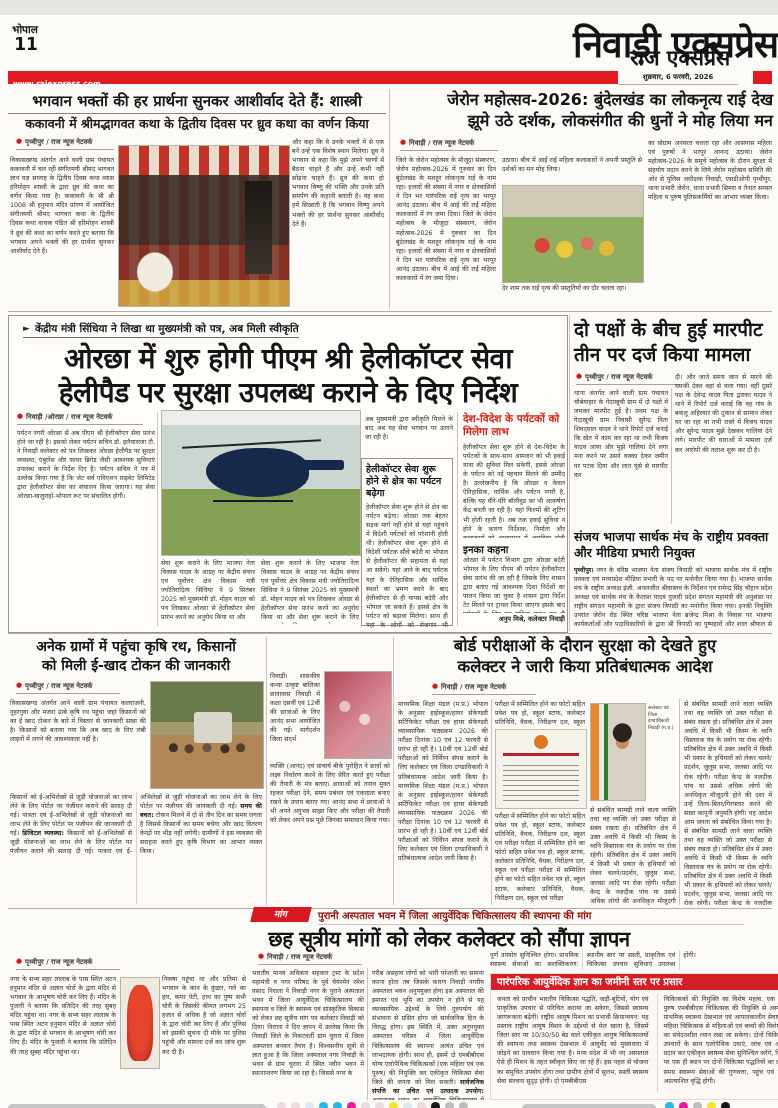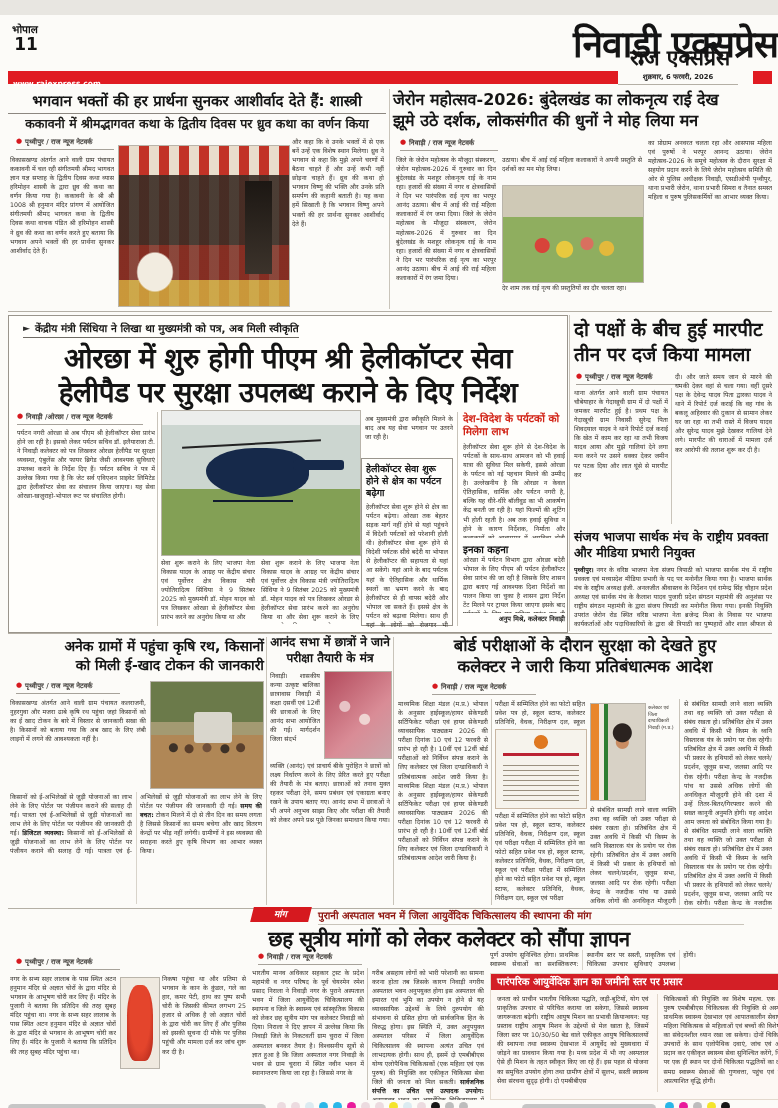--- a/index.html
+++ b/index.html
@@ -51,21 +51,21 @@
   </div>
   <div class="abs bt" style="left:10px;top:140px;width:104px;height:152px;">विकासखण्ड अंतर्गत आने वाली ग्राम पंचायत ककावनी में चल रही संगीतमयी श्रीमद भागवत ज्ञान यज्ञ सप्ताह के द्वितीय दिवस कथा व्यास हरिमोहन शास्त्री के द्वारा ध्रुव की कथा का वर्णन किया गया है। ककावनी के श्री श्री 1008 श्री हनुमान मंदिर प्रांगण में आयोजित संगीतमयी श्रीमद भागवत कथा के द्वितीय दिवस कथा वाचक पंडित श्री हरिमोहन शास्त्री ने ध्रुव की कथा का वर्णन करते हुए बताया कि भगवान अपने भक्तों की हर प्रार्थना सुनकर आशीर्वाद देते हैं।</div>
   <div class="abs photo" style="left:118px;top:130px;width:170px;height:160px;background:
       linear-gradient(180deg, rgba(0,0,0,0) 0 18%, rgba(58,44,36,.9) 18% 62%, rgba(122,45,34,.85) 62% 84%, rgba(202,162,60,.9) 84% 100%),
       repeating-linear-gradient(90deg,#c23327 0 10px,#e9ddcc 10px 20px);">
     <div style="position:absolute;left:8%;bottom:6%;width:26%;height:30%;background:radial-gradient(ellipse at center,#f2ece0 0 55%,rgba(242,236,224,0) 60%);"></div>
     <div style="position:absolute;right:10%;top:22%;width:16%;height:58%;background:linear-gradient(180deg,#1c1713,#3c332b);"></div>
   </div>
   <div class="abs bt" style="left:292px;top:122px;width:92px;height:170px;">और कहा कि वे उनके भक्तों में से एक बनें उन्हें एक विशेष स्थान मिलेगा। ध्रुव ने भगवान से कहा कि मुझे अपने चरणों में बैठना चाहते हैं और उन्हें कभी नहीं छोड़ना चाहते हैं। ध्रुव की कथा हो भगवान विष्णु की भक्ति और उनके प्रति समर्पण की कहानी बताती है। यह कथा हमें सिखाती है कि भगवान विष्णु अपने भक्तों की हर प्रार्थना सुनकर आशीर्वाद देते हैं।</div>
 
-  <div class="abs hl" style="left:393px;top:74px;width:380px;text-align:left;font-size:16px;line-height:21px;">
+  <div class="abs hl" style="left:393px;top:74px;width:380px;text-align:right;font-size:16px;line-height:21px;">
     <div>जेरोन महोत्सव-2026: बुंदेलखंड का लोकनृत्य राई देख</div>
     <div>झूमे उठे दर्शक, लोकसंगीत की धुनों ने मोह लिया मन</div>
   </div>
   <div class="abs byline" style="left:400px;top:123px;width:98px;">
     <span class="rd">●</span>
     <span>निवाड़ी / राज न्यूज नेटवर्क</span>
   </div>
   <div class="abs bt" style="left:396px;top:140px;width:100px;height:154px;">जिले के जेरोन महोत्सव के मौजूदा संस्करण, जेरोन महोत्सव-2026 में गुरुवार का दिन बुंदेलखंड के मशहूर लोकनृत्य राई के नाम रहा। हजारों की संख्या में नगर व क्षेत्रवासियों ने दिन भर पारंपरिक राई नृत्य का भरपूर आनंद उठाया। बीच में आई की राई महिला कलाकारों में रंग जमा दिया। जिले के जेरोन महोत्सव के मौजूदा संस्करण, जेरोन महोत्सव-2026 में गुरुवार का दिन बुंदेलखंड के मशहूर लोकनृत्य राई के नाम रहा। हजारों की संख्या में नगर व क्षेत्रवासियों ने दिन भर पारंपरिक राई नृत्य का भरपूर आनंद उठाया। बीच में आई की राई महिला कलाकारों में रंग जमा दिया।</div>
   <div class="abs bt" style="left:502px;top:140px;width:140px;height:28px;">उठाया। बीच में आई राई महिला कलाकारों ने अपनी प्रस्तुति से दर्शकों का मन मोह लिया।</div>
   <div class="abs photo" style="left:502px;top:170px;width:140px;height:96px;background:
@@ -131,21 +131,21 @@
   <div class="abs bt" style="left:675px;top:357px;width:97px;height:152px;">दी। और जाते समय जान से मारने की धमकी देकर वहां से चला गया। वहीं दूसरे पक्ष के देवेन्द्र यादव पिता द्वारका यादव ने थाने में रिपोर्ट दर्ज कराई कि वह गांव के बकलू अहिरवार की दुकान से सामान लेकर घर जा रहा था तभी रास्ते में विजय यादव और सुरेन्द्र यादव मुझे देखकर गालियां देने लगे। मारपीट की धाराओं में मामला दर्ज कर आरोपी की तलाश शुरू कर दी है।</div>
 
   <div class="abs hl" style="left:574px;top:514px;width:198px;font-size:12.5px;line-height:16px;">संजय भाजपा सार्थक मंच के राष्ट्रीय प्रवक्ता और मीडिया प्रभारी नियुक्त</div>
   <div class="abs bt" style="left:574px;top:550px;width:198px;height:64px;">
     <span class="bsub">पृथ्वीपुर।</span>
     <span>नगर के वरिष्ठ भाजपा नेता संजय त्रिपाठी को भाजपा सार्थक मंच में राष्ट्रीय प्रवक्ता एवं मध्यप्रदेश मीडिया प्रभारी के पद पर मनोनीत किया गया है। भाजपा सार्थक मंच के राष्ट्रीय अध्यक्ष इंजी. अनलजीत श्रीवास्तव के निर्देशन एवं रामेन्द्र सिंह चौहान प्रदेश अध्यक्ष एवं सार्थक मंच के कैलाश यादव पुजारी प्रदेश संगठन महामंत्री की अनुशंसा पर राष्ट्रीय संगठन महामंत्री के द्वारा संजय त्रिपाठी का मनोनीत किया गया। इनकी नियुक्ति उपरांत जेरोन रोड स्थित वरिष्ठ भाजपा नेता ब्रजेन्द्र मिश्रा के निवास पर भाजपा कार्यकर्ताओं और पदाधिकारियों के द्वारा श्री त्रिपाठी का पुष्पहारों और शाल श्रीफल से स्वागत सम्मान किया गया।</span>
   </div>
 
   <div class="abs hr" style="left:8px;top:618px;width:764px;"></div>
 
-  <div class="abs hl" style="left:8px;top:622px;width:256px;text-align:right;font-size:14px;line-height:19px;">
+  <div class="abs hl" style="left:8px;top:622px;width:256px;text-align:center;font-size:14px;line-height:19px;">
     <div>अनेक ग्रामों में पहुंचा कृषि रथ, किसानों</div>
     <div>को मिली ई-खाद टोकन की जानकारी</div>
   </div>
   <div class="abs byline" style="left:16px;top:666px;width:104px;">
     <span class="rd">●</span>
     <span>पृथ्वीपुर / राज न्यूज नेटवर्क</span>
   </div>
   <div class="abs bt" style="left:10px;top:683px;width:136px;height:90px;">विकासखण्ड अंतर्गत आने वाली ग्राम पंचायत कलराजनी, नुहरगुवा और मजरा ढाबे कृषि रथ पहुंचा जहां किसानों को का ई खाद टोकन के बारे में विस्तार से जानकारी सखा की है। किसानों को बताया गया कि अब खाद के लिए लंबी लाइनों में लगने की आवश्यकता नहीं है।</div>
   <div class="abs photo" style="left:150px;top:666px;width:112px;height:106px;background:
       radial-gradient(circle at 20% 62%, #3c3127 0 4px, rgba(0,0,0,0) 5px),
@@ -159,24 +159,20 @@
   <div class="abs bt c2" style="left:10px;top:777px;width:252px;height:112px;">
     <span>किसानों को ई-अभिलेखों से जुड़ी योजनाओं का लाभ लेने के लिए पोर्टल पर पंजीयन कराने की सलाह दी गई। पात्रता एवं ई-अभिलेखों से जुड़ी योजनाओं का लाभ लेने के लिए पोर्टल पर पंजीयन की जानकारी दी गई।</span>
     <span class="bsub">डिजिटल व्यवस्था:</span>
     <span>किसानों को ई-अभिलेखों से जुड़ी योजनाओं का लाभ लेने के लिए पोर्टल पर पंजीयन कराने की सलाह दी गई। पात्रता एवं ई-अभिलेखों से जुड़ी योजनाओं का लाभ लेने के लिए पोर्टल पर पंजीयन की जानकारी दी गई।</span>
     <span class="bsub">समय की बचत:</span>
     <span>टोकन मिलने में दो से तीन दिन का समय लगता है जिससे किसानों का समय बचेगा और खाद वितरण केन्द्रों पर भीड़ नहीं लगेगी। ग्रामीणों ने इस व्यवस्था की सराहना करते हुए कृषि विभाग का आभार व्यक्त किया।</span>
   </div>
 
   <div class="abs vl" style="left:266px;top:622px;height:268px;"></div>
 
-  <div class="abs hl" style="left:270px;top:620px;width:120px;text-align:center;font-size:12px;line-height:15.5px;">
-    <div>आनंद सभा में छात्रों ने जाने</div>
-    <div>परीक्षा तैयारी के मंत्र</div>
-  </div>
   <div class="abs bt" style="left:270px;top:656px;width:50px;height:86px;">निवाड़ी। शासकीय कन्या उत्कृष्ट बालिका छात्रावास निवाड़ी में कक्षा दसवीं एवं 12वीं की छात्राओं के लिए आनंद सभा आयोजित की गई। मार्गदर्शन जिला संदर्भ</div>
   <div class="abs photo" style="left:324px;top:656px;width:66px;height:86px;background:
       radial-gradient(circle at 30% 40%, #e7c3c6 0 5px, rgba(0,0,0,0) 6px),
       radial-gradient(circle at 60% 55%, #efd5d2 0 5px, rgba(0,0,0,0) 6px),
       linear-gradient(135deg,#b34a5c,#d98c96 60%,#caa3a8);"></div>
   <div class="abs bt" style="left:270px;top:746px;width:120px;height:144px;">व्यक्ति (आनंद) एवं प्राचार्य बीके पुरोहित ने छात्रों को लक्ष्य निर्धारण करने के लिए प्रेरित करते हुए परीक्षा की तैयारी के मंत्र बताए। छात्राओं को तनाव मुक्त रहकर परीक्षा देने, समय प्रबंधन एवं एकाग्रता बनाए रखने के उपाय बताए गए। आनंद सभा में छात्राओं ने भी अपने अनुभव साझा किए और परीक्षा की तैयारी को लेकर अपने प्रश्न पूछे जिनका समाधान किया गया।</div>
 
   <div class="abs vl" style="left:393px;top:622px;height:268px;"></div>
 
   <div class="abs hl" style="left:398px;top:620px;width:374px;text-align:center;font-size:16.5px;line-height:21px;">

